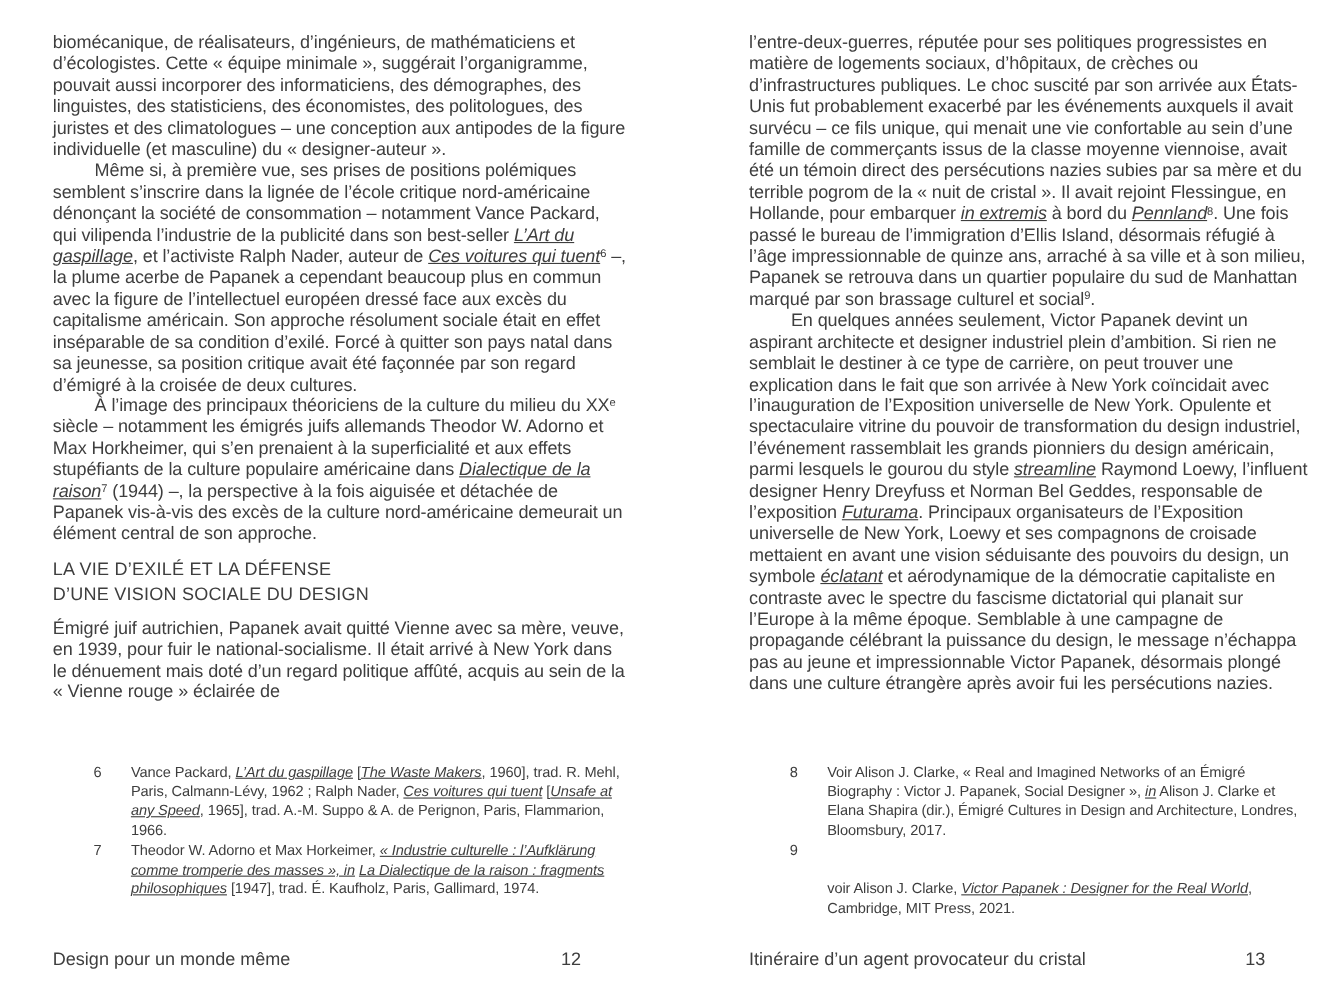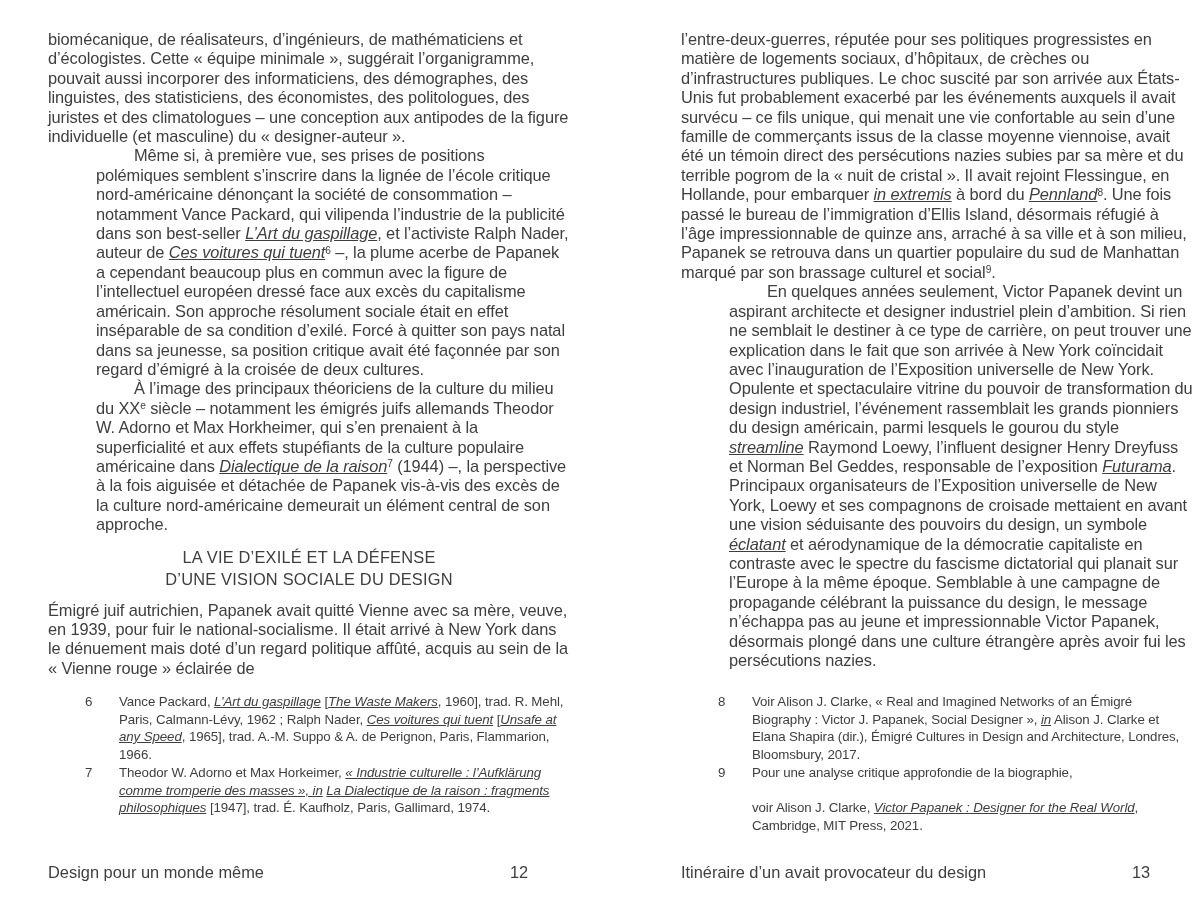--- a/index.html
+++ b/index.html
@@ -17,24 +17,24 @@
   #page-left  { left: 48px;  width: 522px; }
   #page-right { left: 681px; width: 512px; }
 
   .body-text {
     position: absolute; top: 30px; left: 0; right: 0;
     font-size: 16.4px; line-height: 19.4px;
     letter-spacing: -0.1px;
     text-align: left;
   }
   .body-text p { margin: 0; }
-  .body-text p.indent { text-indent: 38px; margin-left: 48px; }
+  .body-text p.indent { text-indent: 38px; }
 
   .section-heading {
-    text-align: center;
+    text-align: left;
     margin: 11px 0 10px 0;
     line-height: 22.5px;
     letter-spacing: 0.2px;
   }
 
   .it  { font-style: italic; text-decoration: underline; }
   .sup { font-size: 0.62em; line-height: 0; position: relative; top: -0.45em; }
 
   .footnotes {
     position: absolute; top: 693px; left: 0; right: 0;
@@ -74,19 +74,19 @@
   </div>
 </div>
 
 <div class="page" id="page-right">
   <div class="body-text">
       <p><span class="">l’entre-deux-guerres, réputée pour ses politiques progressistes en matière de logements sociaux, d’hôpitaux, de crèches ou d’infrastructures publiques. Le choc suscité par son arrivée aux États-Unis fut probablement exacerbé par les événements auxquels il avait survécu – ce fils unique, qui menait une vie confortable au sein d’une famille de commerçants issus de la classe moyenne viennoise, avait été un témoin direct des persécutions nazies subies par sa mère et du terrible pogrom de la « nuit de cristal ». Il avait rejoint Flessingue, en Hollande, pour embarquer </span><span class="it ">in extremis</span><span class=""> à bord du </span><span class="it ">Pennland</span><span class="sup">8</span><span class="">. Une fois passé le bureau de l’immigration d’Ellis Island, désormais réfugié à l’âge impressionnable de quinze ans, arraché à sa ville et à son milieu, Papanek se retrouva dans un quartier populaire du sud de Manhattan marqué par son brassage culturel et social</span><span class="sup">9</span><span class="">.</span></p>
       <p class="indent"><span class="">En quelques années seulement, Victor Papanek devint un aspirant architecte et designer industriel plein d’ambition. Si rien ne semblait le destiner à ce type de carrière, on peut trouver une explication dans le fait que son arrivée à New York coïncidait avec l’inauguration de l’Exposition universelle de New York. Opulente et spectaculaire vitrine du pouvoir de transformation du design industriel, l’événement rassemblait les grands pionniers du design américain, parmi lesquels le gourou du style </span><span class="it ">streamline</span><span class=""> Raymond Loewy, l’influent designer Henry Dreyfuss et Norman Bel Geddes, responsable de l’exposition </span><span class="it ">Futurama</span><span class="">. Principaux organisateurs de l’Exposition universelle de New York, Loewy et ses compagnons de croisade mettaient en avant une vision séduisante des pouvoirs du design, un symbole </span><span class="it ">éclatant</span><span class=""> et aérodynamique de la démocratie capitaliste en contraste avec le spectre du fascisme dictatorial qui planait sur l’Europe à la même époque. Semblable à une campagne de propagande célébrant la puissance du design, le message n’échappa pas au jeune et impressionnable Victor Papanek, désormais plongé dans une culture étrangère après avoir fui les persécutions nazies.</span></p>
     </div>
   <div class="footnotes">
       <div class="footnote"><span class="fn-num">8</span><span><span class="">Voir Alison J. Clarke, « Real and Imagined Networks of an Émigré Biography : Victor J. Papanek, Social Designer », </span><span class="it ">in</span><span class=""> Alison J. Clarke et Elana Shapira (dir.), Émigré Cultures in Design and Architecture, Londres, Bloomsbury, 2017.</span></span></div>
-      <div class="footnote"><span class="fn-num">9</span><span><span class="">Pour une analyse critique approfondie de la biographie,</span><br><br><span class="">voir Alison J. Clarke, </span><span class="it ">Victor Papanek : Designer for the Real World</span><span class="">, Cambridge, MIT Press, 2021.</span></span></div>
+      <div class="footnote"><span class="fn-num">9</span><span><br><br><span class="">voir Alison J. Clarke, </span><span class="it ">Victor Papanek : Designer for the Real World</span><span class="">, Cambridge, MIT Press, 2021.</span></span></div>
     </div>
   <div class="page-footer">
-    <span class="running-title">Itinéraire d’un avait provocateur du design</span>
+    <span class="running-title">Itinéraire d’un agent provocateur du cristal</span>
     <span class="page-num">13</span>
   </div>
 </div>
 
 </body></html>

